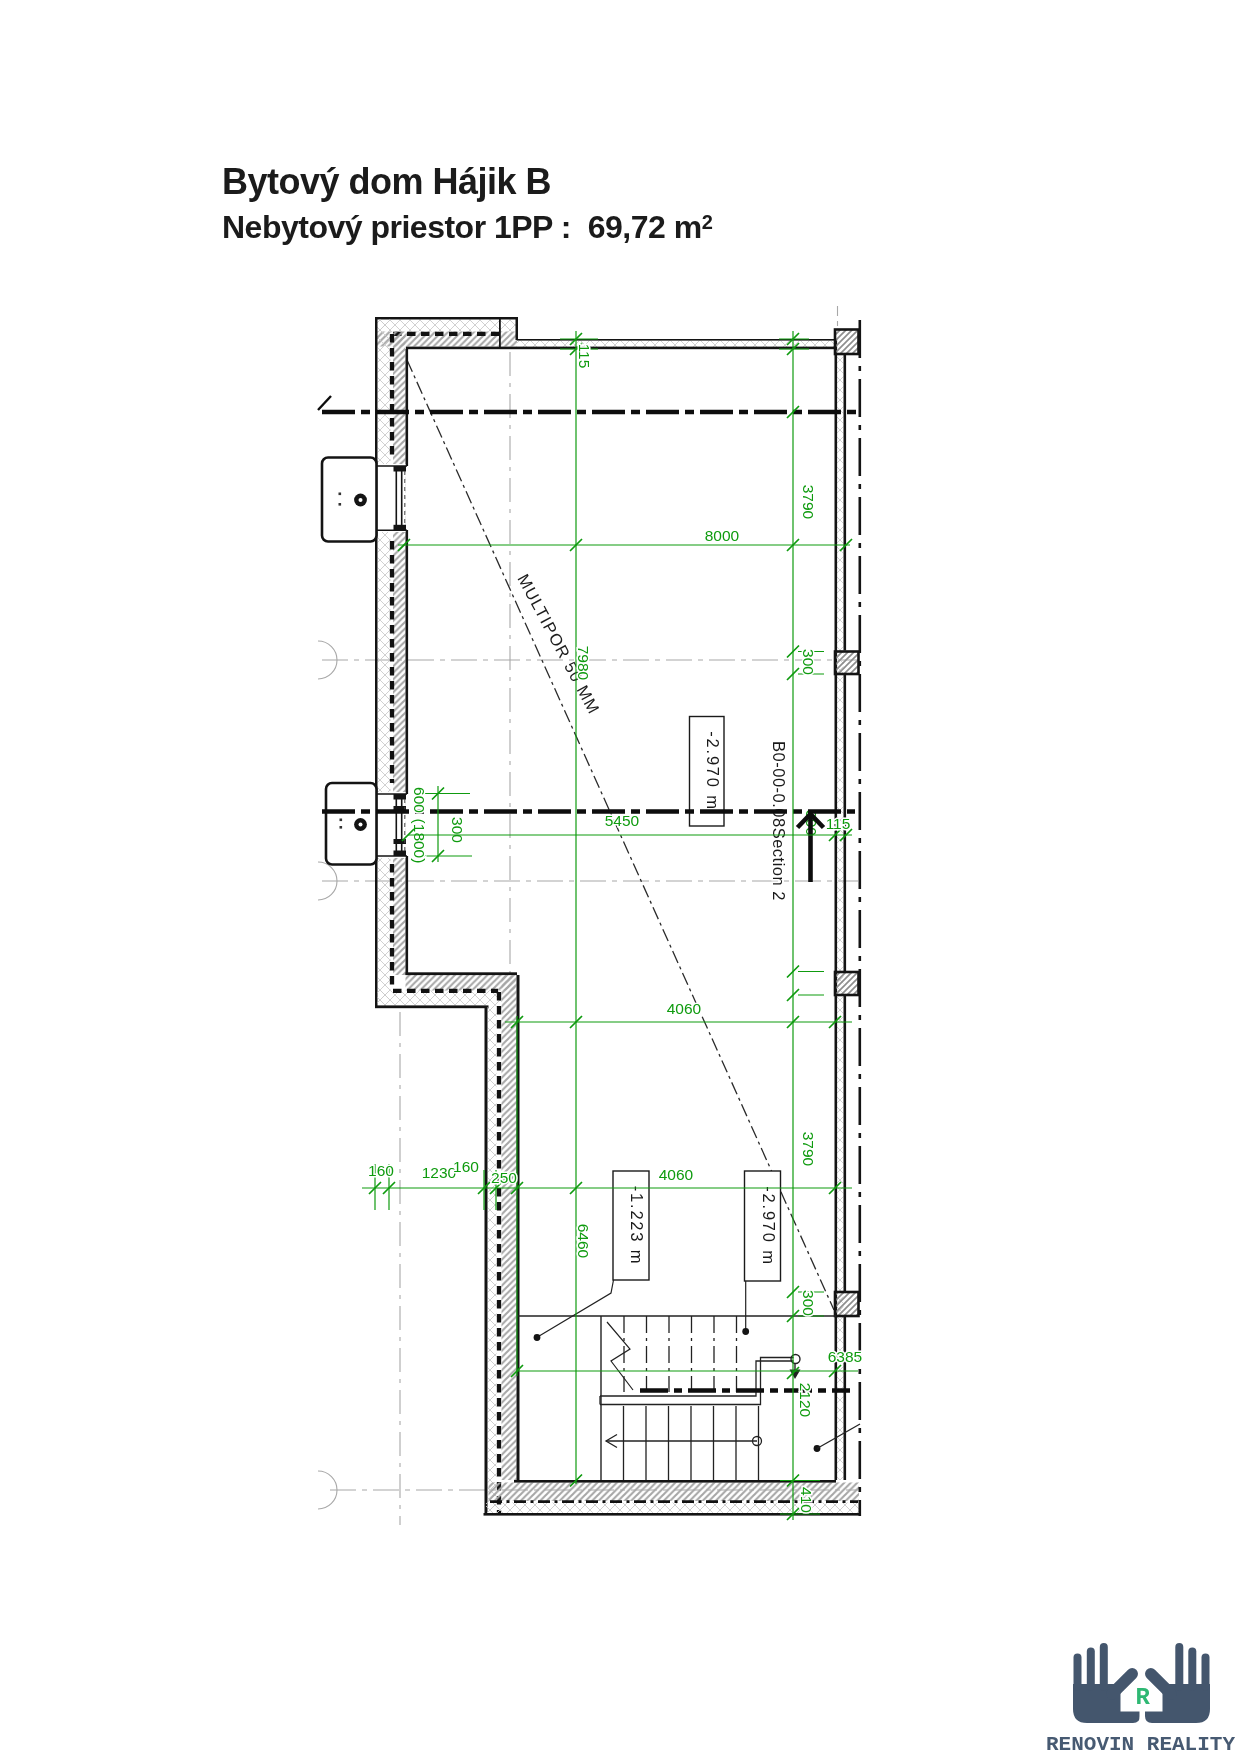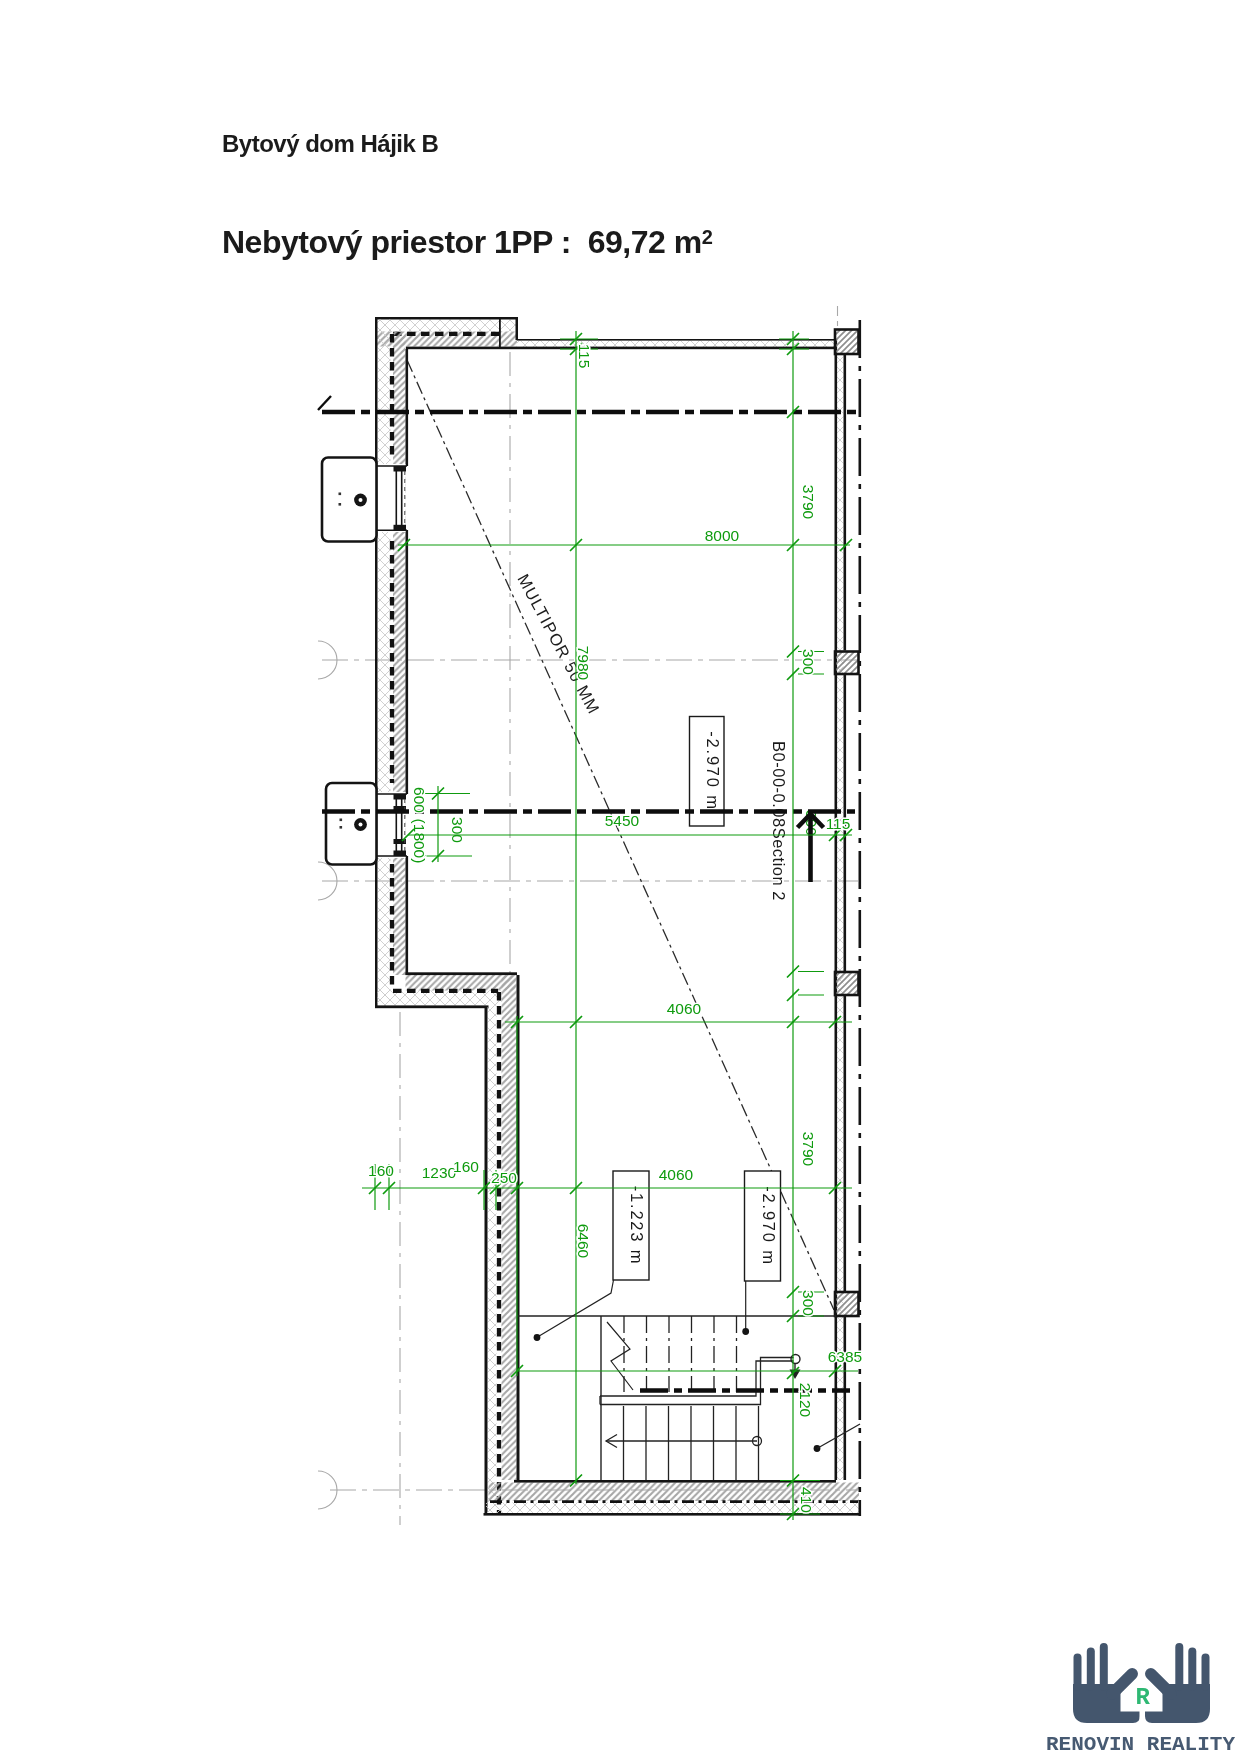--- a/index.html
+++ b/index.html
@@ -4,23 +4,23 @@
 <style>
 html,body{margin:0;padding:0;width:1241px;height:1755px;background:#fff;overflow:hidden;position:relative}
 .hd{position:absolute;font-family:"Liberation Sans",sans-serif;font-weight:700;color:#1b1b1b;letter-spacing:-0.5px;white-space:pre}
 svg text{font-family:"Liberation Sans",sans-serif}
 .g{fill:#0f9b0f;font-size:15.5px;paint-order:stroke;stroke:#fff;stroke-width:3px}
 .b{fill:#1a1a1a;font-size:16.5px;paint-order:stroke;stroke:#fff;stroke-width:3px}
 </style>
 </head>
 <body>
 
-<div class="hd" style="left:222px;top:132px;font-size:24px;line-height:1">Bytový dom Hájik B</div>
-
-<div class="hd" style="left:222px;top:226px;font-size:32px;line-height:1">Nebytový priestor 1PP :  69,72 m<span style="font-size:20px;vertical-align:9px">2</span></div>
+<div class="hd" style="left:222px;top:164px;font-size:36px;line-height:1">Bytový dom Hájik B</div>
+
+<div class="hd" style="left:222px;top:211px;font-size:32px;line-height:1">Nebytový priestor 1PP :  69,72 m<span style="font-size:20px;vertical-align:9px">2</span></div>
 <svg width="1241" height="1755" viewBox="0 0 1241 1755" style="position:absolute;left:0;top:0">
 <defs>
 <pattern id="xh" width="10" height="10" patternUnits="userSpaceOnUse">
         <path d="M-1,1 L1,-1 M0,10 L10,0 M9,11 L11,9 M-1,9 L1,11 M0,0 L10,10 M9,-1 L11,1" stroke="#cccccc" stroke-width="0.9" fill="none"></path>
       </pattern>
 <pattern id="dh" width="6.5" height="6.5" patternUnits="userSpaceOnUse">
         <path d="M-1.5,1.5 L1.5,-1.5 M0,6.5 L6.5,0 M5,8 L8,5" stroke="#a6a6a6" stroke-width="2.1" fill="none"></path>
       </pattern>
 <pattern id="ph" width="6" height="6" patternUnits="userSpaceOnUse">
         <path d="M-1.5,1.5 L1.5,-1.5 M0,6 L6,0 M4.5,7.5 L7.5,4.5" stroke="#8e8e8e" stroke-width="1.7" fill="none"></path>

